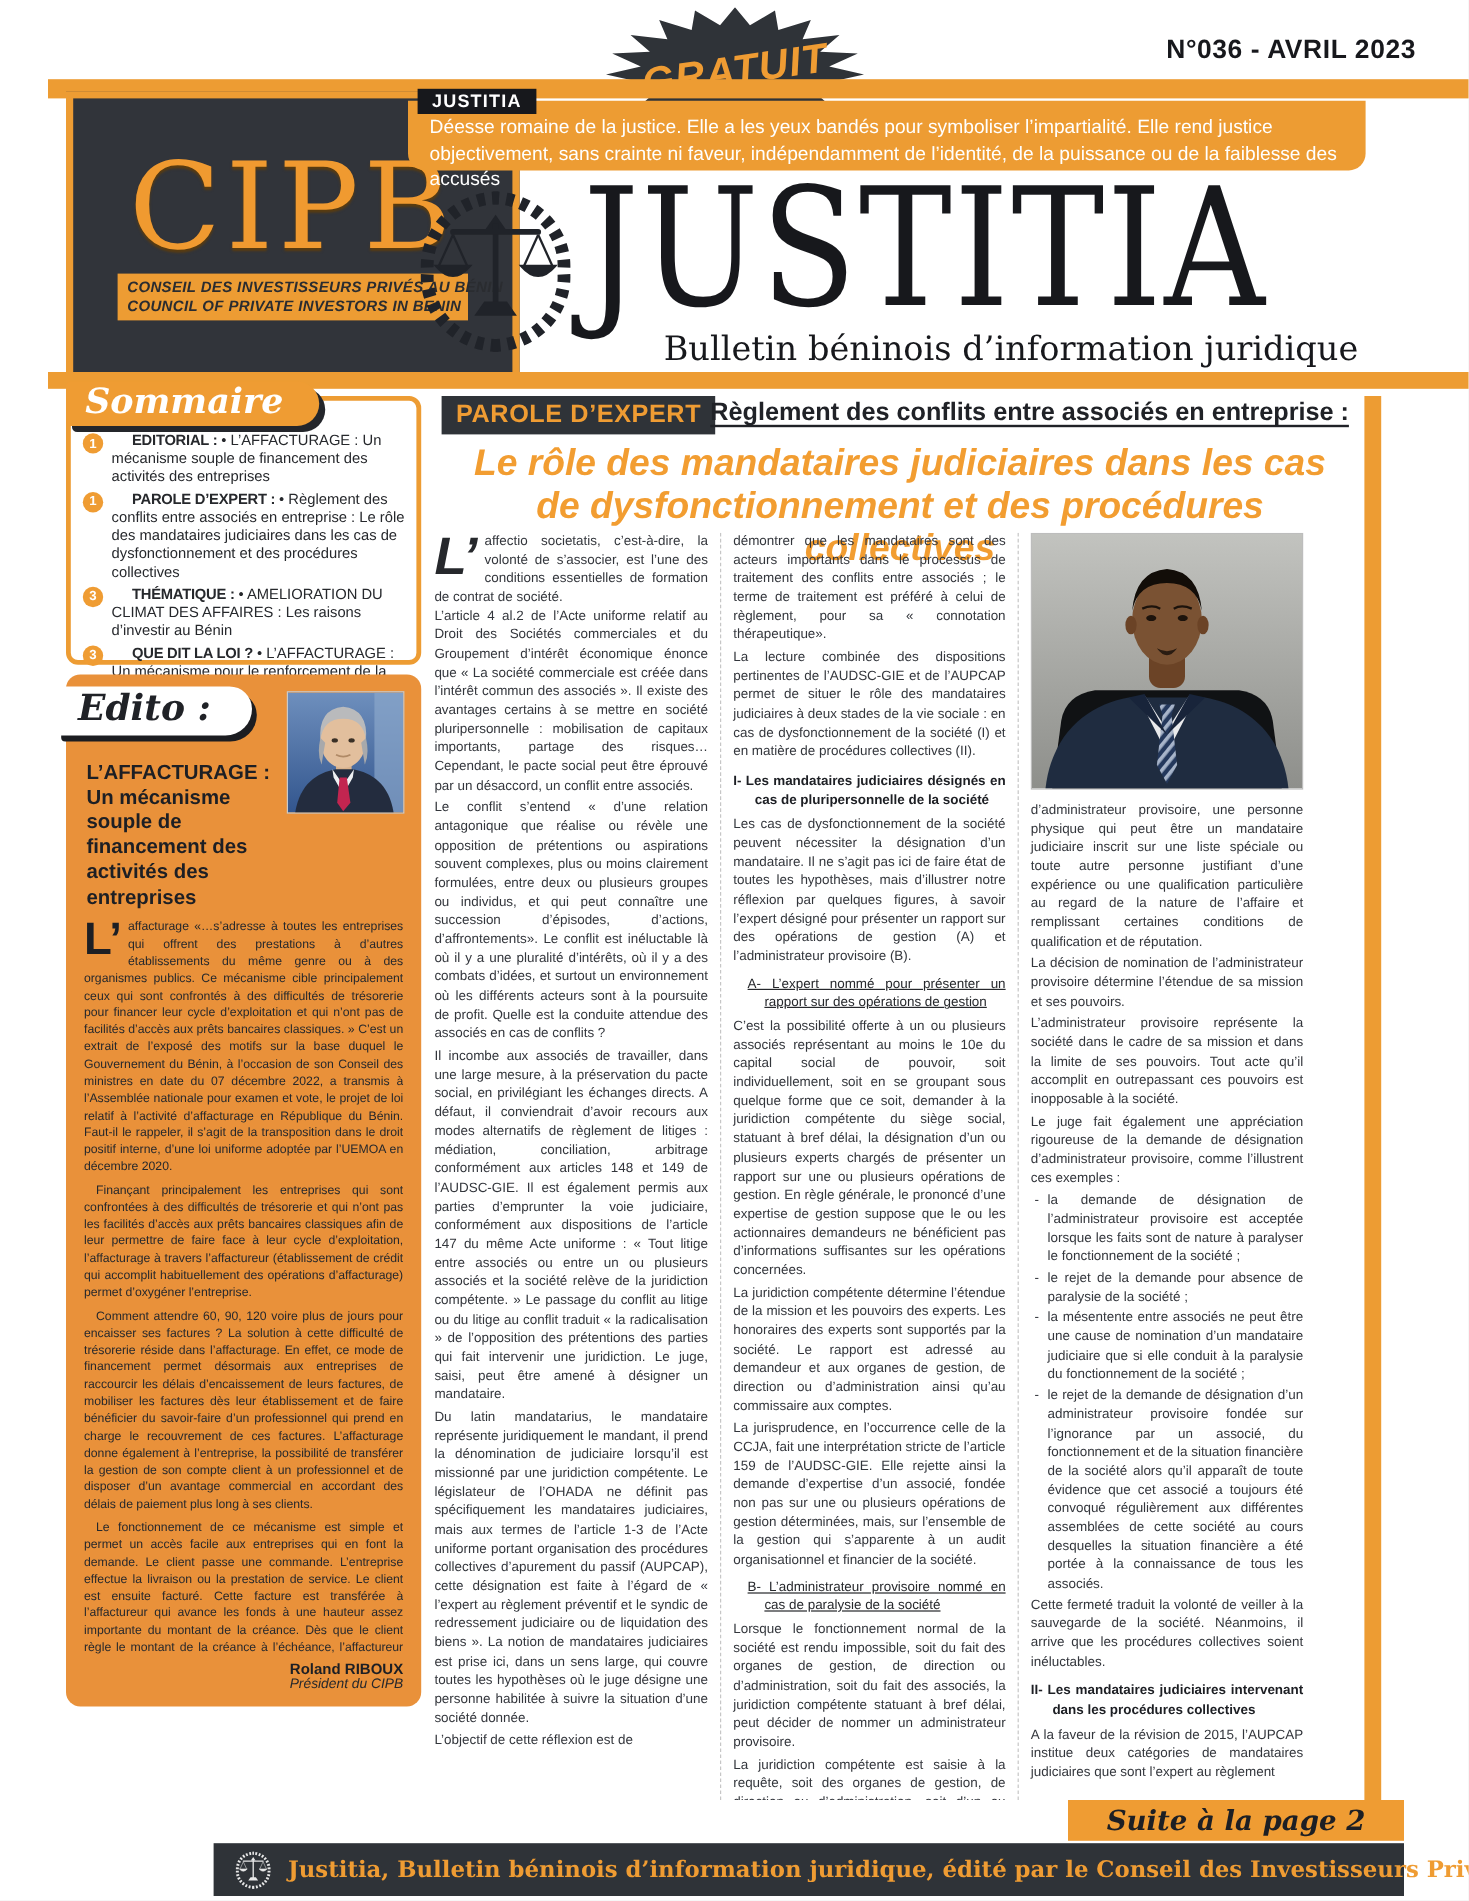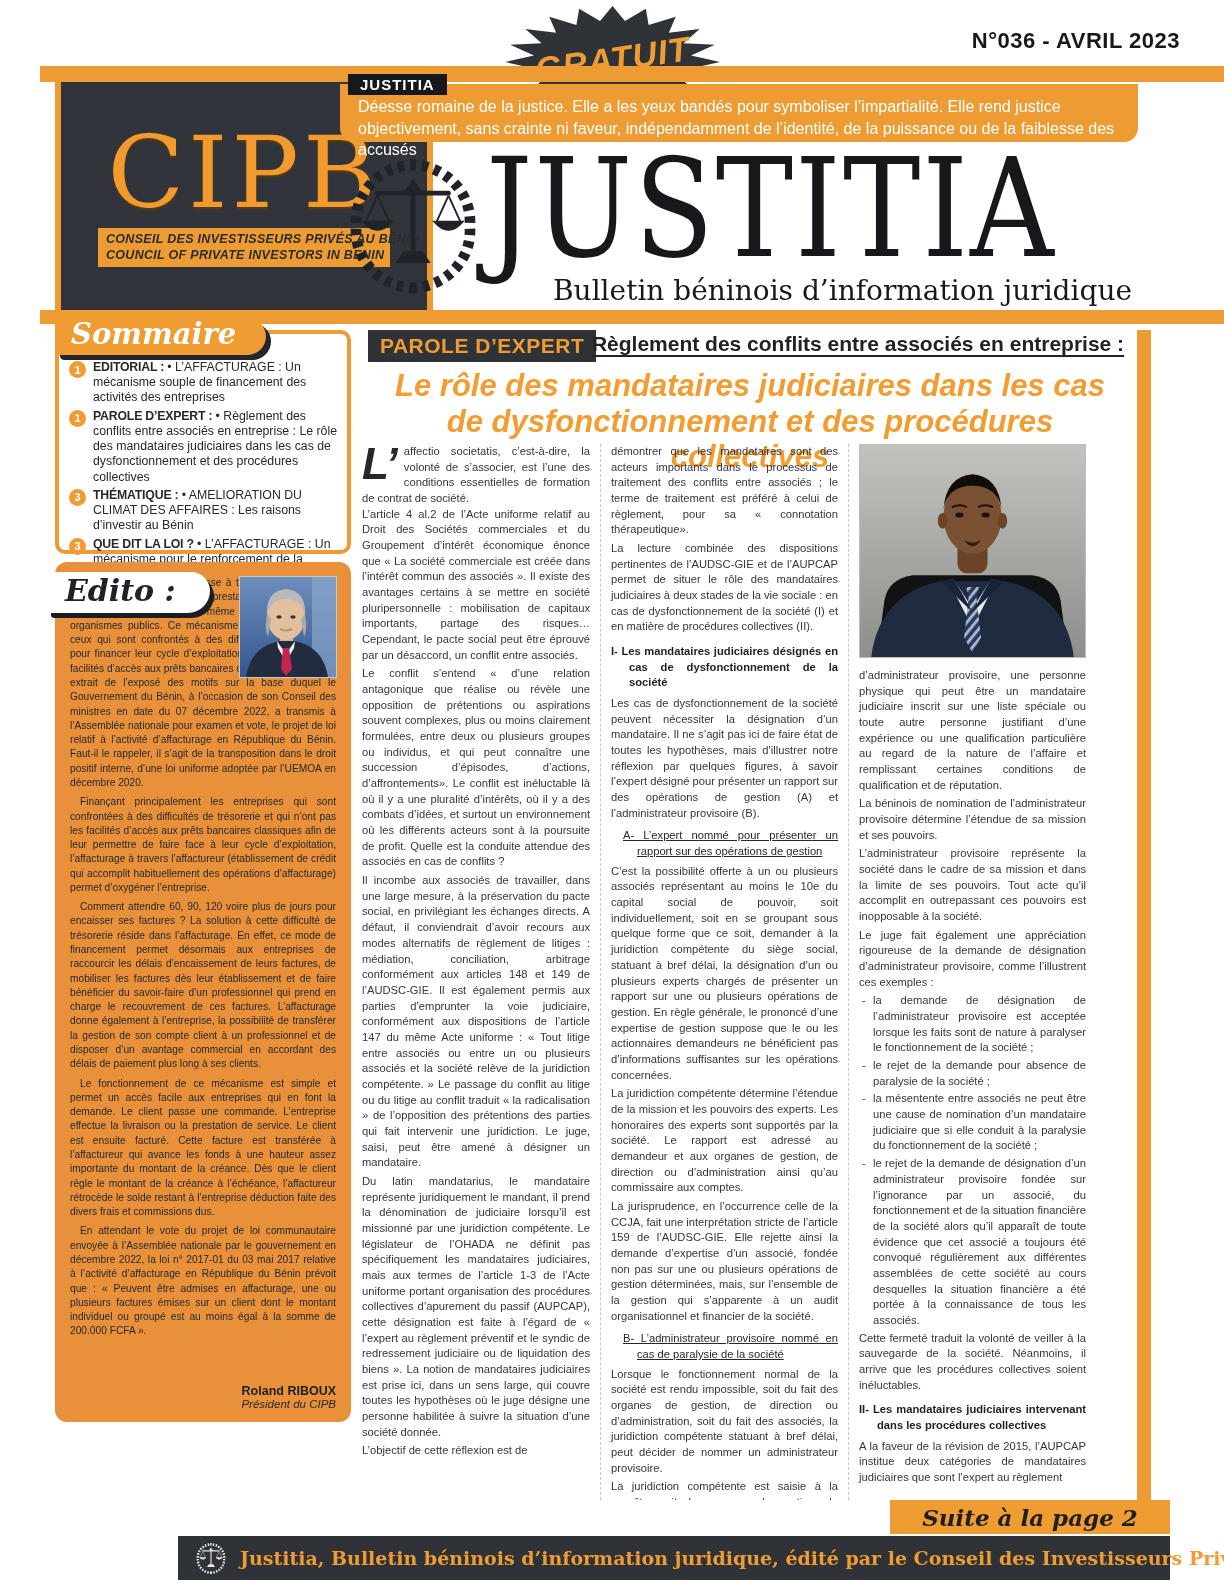--- a/index.html
+++ b/index.html
@@ -78,21 +78,21 @@
     font-size:29px; padding:0 30px 4px 16px; border-radius:6px 26px 26px 6px;
     box-shadow:5px 5px 0 #24262b; line-height:1.15;
   }
   .toc-row { display:flex; gap:7px; margin-bottom:3px; }
   .toc-num {
     flex:none; width:17px; height:17px; margin-top:1px; border-radius:50%;
     background:#ef9c33; color:#ffffff; font-size:11px; font-weight:bold;
     display:flex; align-items:center; justify-content:center;
   }
   .toc-text { font-size:12.3px; line-height:1.24; color:#26282c; }
-  .toc-rubric { letter-spacing:-0.2px; }
+  .toc-rubric { letter-spacing:-0.2px;margin-left:17px; }
 
   
   .edito-box {
     position:absolute; left:55px; top:562px; width:296px; height:860px;
     background:#e9913a; border-radius:12px; padding:14px 15px 12px 15px;
     display:flex; flex-direction:column;
   }
   .edito-bubble {
     position:absolute; top:10px; left:-8px; background:#ffffff; color:#202227;
     font-family:"DejaVu Serif", serif; font-style:italic; font-weight:bold;
@@ -274,20 +274,21 @@
         <path d="M27,38 Q24,52 28,60 L31,42 Z" fill="#a8a9ab"></path>
         <path d="M65,38 Q68,52 64,60 L61,42 Z" fill="#a8a9ab"></path>
         <ellipse cx="39" cy="40" rx="2.6" ry="1.8" fill="#3a3026"></ellipse>
         <ellipse cx="53" cy="40" rx="2.6" ry="1.8" fill="#3a3026"></ellipse>
         <path d="M40,52 Q46,55 52,52" stroke="#b08a66" stroke-width="1.4" fill="none"></path>
         <path d="M6,100 C10,76 24,67 40,64 L54,64 C70,67 84,76 88,100 Z" fill="#232c3e"></path>
         <path d="M37,64 L46,77 L55,64 L54,71 L46,85 L38,71 Z" fill="#eef0f2"></path>
         <path d="M43,71 L49,71 L52,92 L46,99 L41,92 Z" fill="#c22550"></path>
       </svg>
     </div>
+    <div class="edito-title">L’AFFACTURAGE : Un mécanisme souple de financement des activités des entreprises</div>
     <div class="edito-paras">
         <p class="s-drop">L’affacturage «…s’adresse à toutes les entreprises qui offrent des prestations à d’autres établissements du même genre ou à des organismes publics. Ce mécanisme cible principalement ceux qui sont confrontés à des difficultés de trésorerie pour financer leur cycle d’exploitation et qui n’ont pas de facilités d’accès aux prêts bancaires classiques. » C’est un extrait de l’exposé des motifs sur la base duquel le Gouvernement du Bénin, à l’occasion de son Conseil des ministres en date du 07 décembre 2022, a transmis à l’Assemblée nationale pour examen et vote, le projet de loi relatif à l’activité d’affacturage en République du Bénin. Faut-il le rappeler, il s’agit de la transposition dans le droit positif interne, d’une loi uniforme adoptée par l’UEMOA en décembre 2020.</p>
         <p class="s-p">Finançant principalement les entreprises qui sont confrontées à des difficultés de trésorerie et qui n’ont pas les facilités d’accès aux prêts bancaires classiques afin de leur permettre de faire face à leur cycle d’exploitation, l’affacturage à travers l’affactureur (établissement de crédit qui accomplit habituellement des opérations d’affacturage) permet d’oxygéner l’entreprise.</p>
         <p class="s-p">Comment attendre 60, 90, 120 voire plus de jours pour encaisser ses factures ? La solution à cette difficulté de trésorerie réside dans l’affacturage. En effet, ce mode de financement permet désormais aux entreprises de raccourcir les délais d’encaissement de leurs factures, de mobiliser les factures dès leur établissement et de faire bénéficier du savoir-faire d’un professionnel qui prend en charge le recouvrement de ces factures. L’affacturage donne également à l’entreprise, la possibilité de transférer la gestion de son compte client à un professionnel et de disposer d’un avantage commercial en accordant des délais de paiement plus long à ses clients.</p>
         <p class="s-p">Le fonctionnement de ce mécanisme est simple et permet un accès facile aux entreprises qui en font la demande. Le client passe une commande. L’entreprise effectue la livraison ou la prestation de service. Le client est ensuite facturé. Cette facture est transférée à l’affactureur qui avance les fonds à une hauteur assez importante du montant de la créance. Dès que le client règle le montant de la créance à l’échéance, l’affactureur rétrocède le solde restant à l’entreprise déduction faite des divers frais et commissions dus.</p>
         <p class="s-p">En attendant le vote du projet de loi communautaire envoyée à l’Assemblée nationale par le gouvernement en décembre 2022, la loi n° 2017-01 du 03 mai 2017 relative à l’activité d’affacturage en République du Bénin prévoit que : « Peuvent être admises en affacturage, une ou plusieurs factures émises sur un client dont le montant individuel ou groupé est au moins égal à la somme de 200.000 FCFA ».</p>
       </div>
     <div class="edito-author">Roland RIBOUX</div>
     <div class="edito-author-title">Président du CIPB</div>
   </div>
@@ -301,21 +302,21 @@
         <p class="s-drop">L’affectio societatis, c’est-à-dire, la volonté de s’associer, est l’une des conditions essentielles de formation de contrat de société.</p>
         <p class="s-p">L’article 4 al.2 de l’Acte uniforme relatif au Droit des Sociétés commerciales et du Groupement d’intérêt économique énonce que « La société commerciale est créée dans l’intérêt commun des associés ». Il existe des avantages certains à se mettre en société pluripersonnelle : mobilisation de capitaux importants, partage des risques… Cependant, le pacte social peut être éprouvé par un désaccord, un conflit entre associés.</p>
         <p class="s-p">Le conflit s’entend « d’une relation antagonique que réalise ou révèle une opposition de prétentions ou aspirations souvent complexes, plus ou moins clairement formulées, entre deux ou plusieurs groupes ou individus, et qui peut connaître une succession d’épisodes, d’actions, d’affrontements». Le conflit est inéluctable là où il y a une pluralité d’intérêts, où il y a des combats d’idées, et surtout un environnement où les différents acteurs sont à la poursuite de profit. Quelle est la conduite attendue des associés en cas de conflits ?</p>
         <p class="s-p">Il incombe aux associés de travailler, dans une large mesure, à la préservation du pacte social, en privilégiant les échanges directs. A défaut, il conviendrait d’avoir recours aux modes alternatifs de règlement de litiges : médiation, conciliation, arbitrage conformément aux articles 148 et 149 de l’AUDSC-GIE. Il est également permis aux parties d’emprunter la voie judiciaire, conformément aux dispositions de l’article 147 du même Acte uniforme : « Tout litige entre associés ou entre un ou plusieurs associés et la société relève de la juridiction compétente. » Le passage du conflit au litige ou du litige au conflit traduit « la radicalisation » de l’opposition des prétentions des parties qui fait intervenir une juridiction. Le juge, saisi, peut être amené à désigner un mandataire.</p>
         <p class="s-p">Du latin mandatarius, le mandataire représente juridiquement le mandant, il prend la dénomination de judiciaire lorsqu’il est missionné par une juridiction compétente. Le législateur de l’OHADA ne définit pas spécifiquement les mandataires judiciaires, mais aux termes de l’article 1-3 de l’Acte uniforme portant organisation des procédures collectives d’apurement du passif (AUPCAP), cette désignation est faite à l’égard de « l’expert au règlement préventif et le syndic de redressement judiciaire ou de liquidation des biens ». La notion de mandataires judiciaires est prise ici, dans un sens large, qui couvre toutes les hypothèses où le juge désigne une personne habilitée à suivre la situation d’une société donnée.</p>
         <p class="s-p">L’objectif de cette réflexion est de</p>
       </div>
     <div class="col">
         <p class="s-p">démontrer que les mandataires sont des acteurs importants dans le processus de traitement des conflits entre associés ; le terme de traitement est préféré à celui de règlement, pour sa « connotation thérapeutique».</p>
         <p class="s-p">La lecture combinée des dispositions pertinentes de l’AUDSC-GIE et de l’AUPCAP permet de situer le rôle des mandataires judiciaires à deux stades de la vie sociale : en cas de dysfonctionnement de la société (I) et en matière de procédures collectives (II).</p>
-        <div class="s-h">I-  Les mandataires judiciaires désignés en cas de dysfonctionnement de la société</div>
+        <div class="s-h">I-  Les mandataires judiciaires désignés en cas de pluripersonnelle de la société</div>
         <p class="s-p">Les cas de dysfonctionnement de la société peuvent nécessiter la désignation d’un mandataire. Il ne s’agit pas ici de faire état de toutes les hypothèses, mais d’illustrer notre réflexion par quelques figures, à savoir l’expert désigné pour présenter un rapport sur des opérations de gestion (A) et l’administrateur provisoire (B).</p>
         <div class="s-sub">A- L’expert nommé pour présenter un rapport sur des opérations de gestion</div>
         <p class="s-p">C’est la possibilité offerte à un ou plusieurs associés représentant au moins le 10e du capital social de pouvoir, soit individuellement, soit en se groupant sous quelque forme que ce soit, demander à la juridiction compétente du siège social, statuant à bref délai, la désignation d’un ou plusieurs experts chargés de présenter un rapport sur une ou plusieurs opérations de gestion. En règle générale, le prononcé d’une expertise de gestion suppose que le ou les actionnaires demandeurs ne bénéficient pas d’informations suffisantes sur les opérations concernées.</p>
         <p class="s-p">La juridiction compétente détermine l’étendue de la mission et les pouvoirs des experts. Les honoraires des experts sont supportés par la société. Le rapport est adressé au demandeur et aux organes de gestion, de direction ou d’administration ainsi qu’au commissaire aux comptes.</p>
         <p class="s-p">La jurisprudence, en l’occurrence celle de la CCJA, fait une interprétation stricte de l’article 159 de l’AUDSC-GIE. Elle rejette ainsi la demande d’expertise d’un associé, fondée non pas sur une ou plusieurs opérations de gestion déterminées, mais, sur l’ensemble de la gestion qui s’apparente à un audit organisationnel et financier de la société.</p>
         <div class="s-sub">B- L’administrateur provisoire nommé en cas de paralysie de la société</div>
         <p class="s-p">Lorsque le fonctionnement normal de la société est rendu impossible, soit du fait des organes de gestion, de direction ou d’administration, soit du fait des associés, la juridiction compétente statuant à bref délai, peut décider de nommer un administrateur provisoire.</p>
         <p class="s-p">La juridiction compétente est saisie à la requête, soit des organes de gestion, de direction ou d’administration, soit d’un ou plusieurs associés.</p>
       </div>
     <div class="col">
@@ -346,21 +347,21 @@
           <path d="M12,218 C18,168 52,146 86,140 L154,140 C188,146 222,168 228,218 Z" fill="#1f2c40"></path>
           <path d="M100,138 L120,168 L140,138 L138,154 L120,188 L102,154 Z" fill="#e9eaec"></path>
           <path d="M113,146 L127,146 L124,155 L116,155 Z" fill="url(#tiep)"></path>
           <path d="M116,155 L124,155 L129,198 L120,214 L111,198 Z" fill="url(#tiep)"></path>
           <path d="M86,140 L120,172 L100,137 Z" fill="#18243a"></path>
           <path d="M154,140 L120,172 L140,137 Z" fill="#18243a"></path>
         </svg>
       </div>
       <div>
           <p class="s-p">d’administrateur provisoire, une personne physique qui peut être un mandataire judiciaire inscrit sur une liste spéciale ou toute autre personne justifiant d’une expérience ou une qualification particulière au regard de la nature de l’affaire et remplissant certaines conditions de qualification et de réputation.</p>
-          <p class="s-p">La béninois de nomination de l’administrateur provisoire détermine l’étendue de sa mission et ses pouvoirs.</p>
+          <p class="s-p">La décision de nomination de l’administrateur provisoire détermine l’étendue de sa mission et ses pouvoirs.</p>
           <p class="s-p">L’administrateur provisoire représente la société dans le cadre de sa mission et dans la limite de ses pouvoirs. Tout acte qu’il accomplit en outrepassant ces pouvoirs est inopposable à la société.</p>
           <p class="s-p">Le juge fait également une appréciation rigoureuse de la demande de désignation d’administrateur provisoire, comme l’illustrent ces exemples :</p>
           <p class="s-li">la demande de désignation de l’administrateur provisoire est acceptée lorsque les faits sont de nature à paralyser le fonctionnement de la société ;</p>
           <p class="s-li">le rejet de la demande pour absence de paralysie de la société ;</p>
           <p class="s-li">la mésentente entre associés ne peut être une cause de nomination d’un mandataire judiciaire que si elle conduit à la paralysie du fonctionnement de la société ;</p>
           <p class="s-li">le rejet de la demande de désignation d’un administrateur provisoire fondée sur l’ignorance par un associé, du fonctionnement et de la situation financière de la société alors qu’il apparaît de toute évidence que cet associé a toujours été convoqué régulièrement aux différentes assemblées de cette société au cours desquelles la situation financière a été portée à la connaissance de tous les associés.</p>
           <p class="s-p">Cette fermeté traduit la volonté de veiller à la sauvegarde de la société. Néanmoins, il arrive que les procédures collectives soient inéluctables.</p>
           <div class="s-h">II- Les mandataires judiciaires intervenant dans les procédures collectives</div>
           <p class="s-p">A la faveur de la révision de 2015, l’AUPCAP institue deux catégories de mandataires judiciaires que sont l’expert au règlement</p>
         </div>

